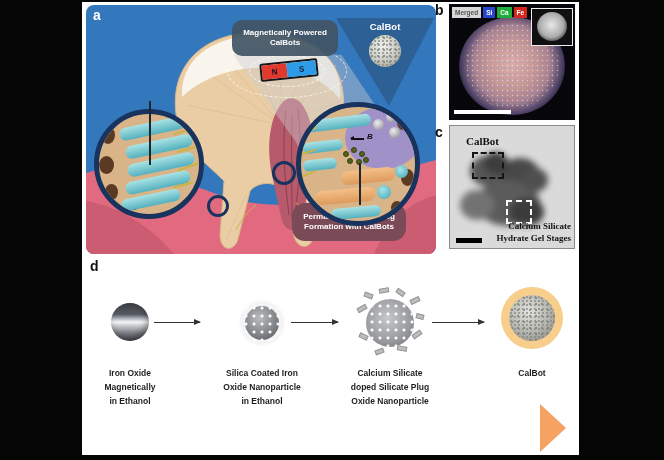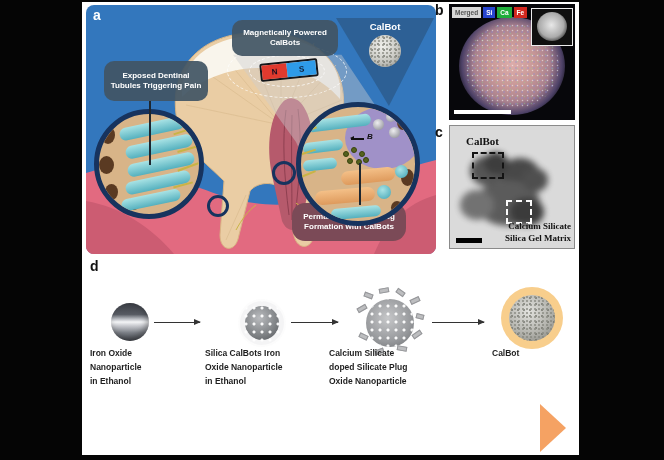--- a/index.html
+++ b/index.html
@@ -135,22 +135,22 @@
   .s-calbot { width:46px; height:46px; border-radius:50%; position:relative;
       background:radial-gradient(circle at 42% 36%, #E2E2DE, #B4B4AE 55%, #83837D 95%); }
 
   .proc-arrow { position:absolute; height:0; border-top:1.3px solid #333; }
   .proc-arrow::after { content:""; position:absolute; right:-1px; top:-4.2px;
       border-left:7px solid #333; border-top:3.6px solid transparent; border-bottom:3.6px solid transparent; }
   .pa1 { left:72px;  top:320px; width:46px; }
   .pa2 { left:209px; top:320px; width:47px; }
   .pa3 { left:350px; top:320px; width:52px; }
 
-  .caption { position:absolute; top:344px; font-size:8.5px; font-weight:bold; color:#1E1E1E;
-      text-align:left; line-height:1.65; }
+  .caption { position:absolute; top:364px; font-size:8.5px; font-weight:bold; color:#1E1E1E;
+      text-align:center; line-height:1.65; }
   .cap1 { left:8px;   width:80px; }
   .cap2 { left:123px; width:114px; }
   .cap3 { left:247px; width:122px; }
   .cap4 { left:410px; width:80px; }
 
   .banner-body { position:absolute; left:21px; top:411px; width:437px; height:30px;
       background:linear-gradient(90deg,#FCE98F 0%,#F9C87C 55%,#F4A668 100%);
       display:flex; align-items:center; justify-content:center;
       font-size:13.5px; font-weight:bold; color:#3A3A3A; }
   .banner-head { position:absolute; left:458px; top:402px; width:0; height:0;
@@ -204,21 +204,20 @@
       <div class="panel-label label-a">a</div>
 
       <div class="field-ellipse fe1"></div>
       <div class="field-ellipse fe2"></div>
       <div class="magnet">
         <div class="mag-n">N</div>
         <div class="mag-s">S</div>
       </div>
 
       <div class="callout box-magnetic">Magnetically Powered CalBots</div>
-      <div class="callout box-exposed">Exposed Dentinal Tubules Triggering Pain</div>
       <div class="callout box-sealing">Permanent Sealing Plug Formation with CalBots</div>
 
       <div class="funnel">
         <div class="funnel-title">CalBot</div>
         <div class="calbot-ball-a speckle"></div>
       </div>
 
       <div class="connector conn-exposed"></div>
       <div class="connector conn-sealing"></div>
       <div class="ring ring-a"></div>
@@ -295,21 +294,21 @@
         <div style="left:10px;top:64px;width:34px;height:30px;background:#6A6A6A;"></div>
         <div style="left:60px;top:72px;width:34px;height:28px;background:#2E2E2E;"></div>
         <div style="left:72px;top:42px;width:26px;height:24px;background:#444444;"></div>
         <div style="left:34px;top:26px;width:24px;height:22px;background:#303030;"></div>
       </div>
       <div class="serif-note calbot-note">CalBot</div>
       <div class="dash-black"></div>
       <div class="dash-white"></div>
       <div class="serif-note matrix-note">
         <div>Calcium Silicate</div>
-        <div>Silica Gel Matrix</div>
+        <div>Hydrate Gel Stages</div>
       </div>
       <div class="scalebar-c"></div>
     </div>
 
     <div class="panel-label label-d">d</div>
 
     <div class="sphere s-iron"></div>
     <div class="proc-arrow pa1"></div>
 
     <div class="s-silica-shell dotted-shell">
@@ -331,25 +330,25 @@
       <span class="shard" style="left:4px;top:46px;width:9px;height:5px;transform:rotate(25deg);"></span>
     </div>
     <div class="proc-arrow pa3"></div>
 
     <div class="s-halo">
       <div class="s-calbot speckle"></div>
     </div>
 
     <div class="caption cap1">
       <div>Iron Oxide</div>
-      <div>Nanoparticle</div>
+      <div>Magnetically</div>
       <div>in Ethanol</div>
     </div>
     <div class="caption cap2">
-      <div>Silica CalBots Iron</div>
+      <div>Silica Coated Iron</div>
       <div>Oxide Nanoparticle</div>
       <div>in Ethanol</div>
     </div>
     <div class="caption cap3">
       <div>Calcium Silicate</div>
       <div>doped Silicate Plug</div>
       <div>Oxide Nanoparticle</div>
     </div>
     <div class="caption cap4">
       <div>CalBot</div>

